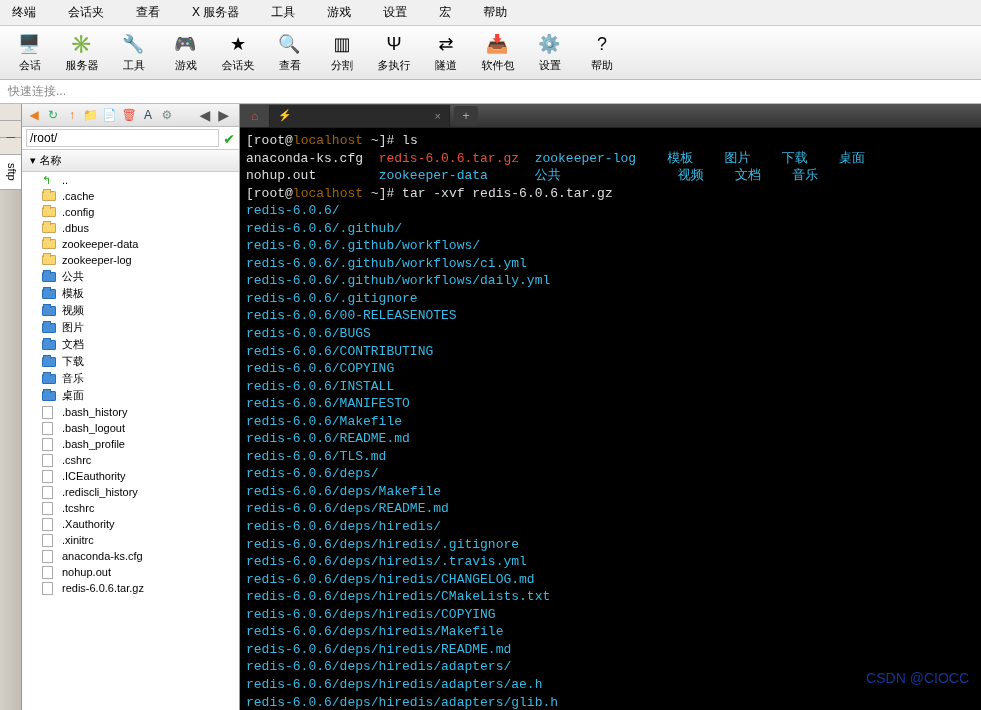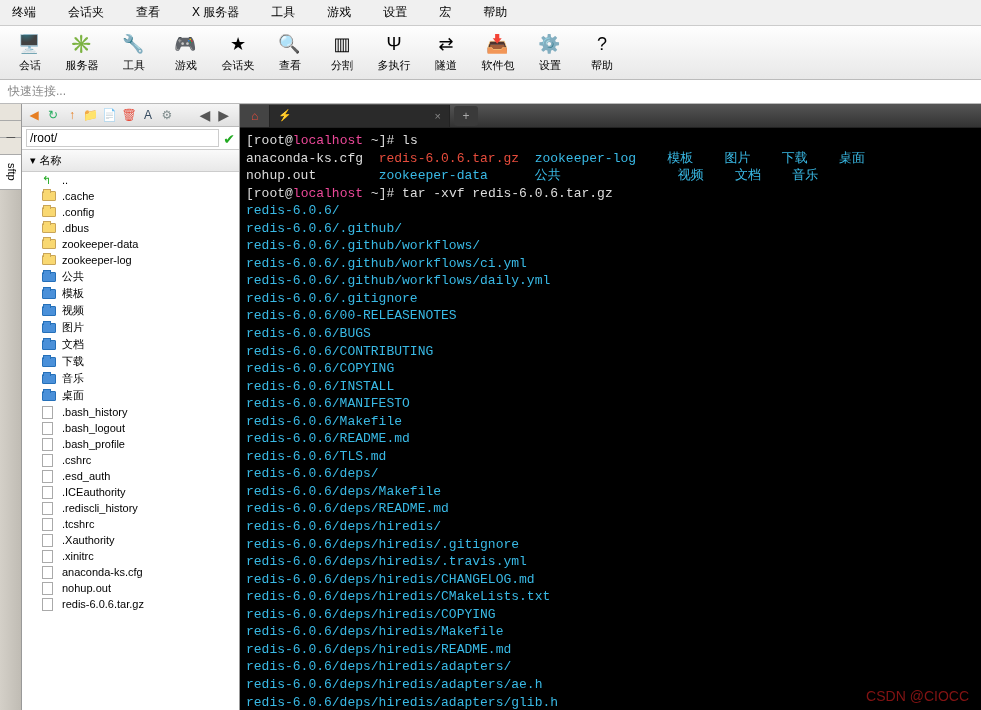--- a/index.html
+++ b/index.html
@@ -31,25 +31,25 @@
 .folder.blue:before { background:#4a90d9; border-color:#2570b9; }
 .file { background:#fff; border:1px solid #aaa; width:11px; height:13px; position:relative; }
 .termwrap { flex:1; display:flex; flex-direction:column; background:#000; }
 .tabbar { background:linear-gradient(#555,#333); display:flex; align-items:center; height:24px; border-bottom:1px solid #222; }
 .tabhome { width:30px; height:22px; background:#444; display:flex; align-items:center; justify-content:center; color:#e74c3c; font-size:12px; border-right:1px solid #222; cursor:pointer; }
 .tab { height:22px; background:#2a2a2a; display:flex; align-items:center; padding:0 8px; color:#ccc; font-size:11px; border-right:1px solid #222; cursor:pointer; min-width:180px; }
 .tab .ti { color:#d9a441; margin-right:6px; }
 .tab .x { margin-left:auto; color:#888; cursor:pointer; }
 .tabadd { width:24px; height:20px; background:#3a3a3a; margin-left:4px; display:flex; align-items:center; justify-content:center; color:#aaa; border-radius:3px; cursor:pointer; }
 .term { flex:1; background:#000; color:#ddd; font-family:"Consolas","Courier New",monospace; font-size:13px; padding:4px 6px; overflow:auto; line-height:1.35; white-space:pre; }
-.p1 { color:#ddd;margin-top:32px; } .host { color:#ec4899; } .cmd { color:#ddd; }
+.p1 { color:#ddd;margin-top:32px; } .host { color:#a16207; } .cmd { color:#ddd; }
 .red { color:#e74c3c; } .cyan { color:#39bae6; } .blue { color:#4a90d9; }
 .nav { display:flex; gap:4px; align-items:center; padding:0 4px; border-left:1px solid #bbb; margin-left:4px; }
 .nav .nb { font-size:14px; color:#555; cursor:pointer; padding:0 2px; }
-.watermark { position:absolute; bottom:6px; right:12px; color:#b91c1c; font-size:14px; font-family:Arial; opacity:0.7; }
+.watermark { position:absolute; bottom:24px; right:12px; color:#1d4ed8; font-size:14px; font-family:Arial; opacity:0.7; }
 </style>
 </head>
 <body>
 
 <div class="menubar" id="menubar">
     <span>终端</span>
     <span>会话夹</span>
     <span>查看</span>
     <span>X 服务器</span>
     <span>工具</span>
@@ -241,26 +241,20 @@
           <span class="fic">
             <span class="file"></span>
           </span>
           <span>.bash_profile</span>
         </div>
         <div class="frow">
           <span class="fic">
             <span class="file"></span>
           </span>
           <span>.cshrc</span>
-        </div>
-        <div class="frow">
-          <span class="fic">
-            <span class="file"></span>
-          </span>
-          <span>.esd_auth</span>
         </div>
         <div class="frow">
           <span class="fic">
             <span class="file"></span>
           </span>
           <span>.ICEauthority</span>
         </div>
         <div class="frow">
           <span class="fic">
             <span class="file"></span>

